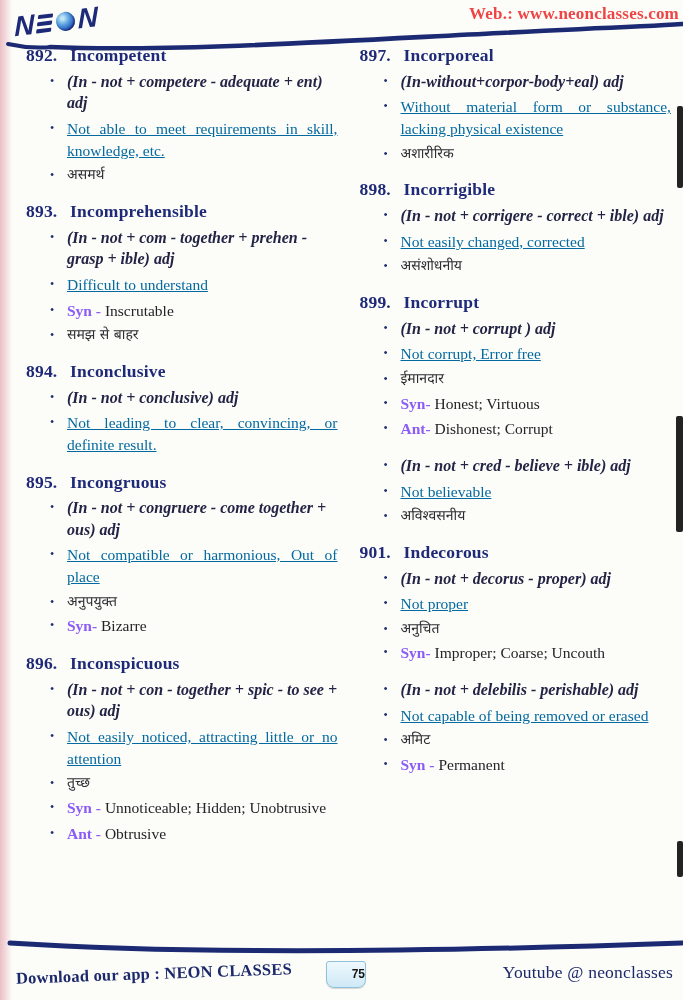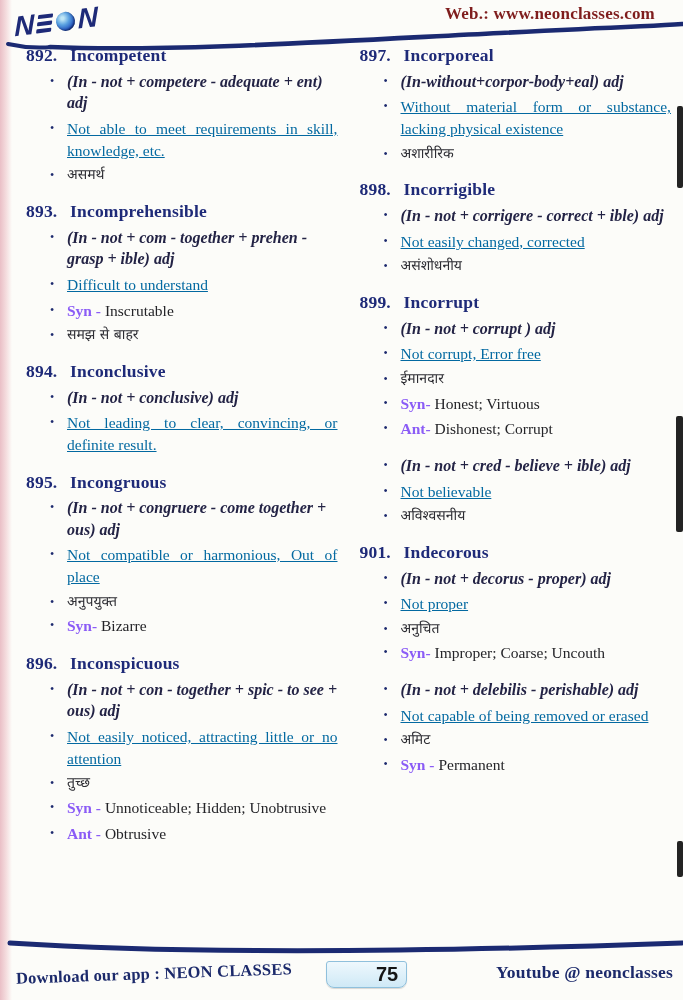--- a/index.html
+++ b/index.html
@@ -30,22 +30,22 @@
   }
   .logo .ltr{display:inline-block;transform:skewX(-6deg);}
   .e-bars{display:flex;flex-direction:column;gap:3px;transform:skewX(-14deg);margin:0 1px;}
   .e-bars i{display:block;width:15px;height:4px;background:#1e2a78;border-radius:1px;}
   .globe{
     width:19px;height:19px;border-radius:50%;margin:0 1px;
     background:radial-gradient(circle at 36% 32%,#bfe6f5 8%,#59a0e0 38%,#2657c0 68%,#132e86 95%);
     box-shadow:inset -1px -1px 2px rgba(0,0,20,.5);
   }
   .web-text{
-    position:absolute;right:28px;top:4px;
-    font-weight:bold;font-size:17px;color:#7f1d1d;letter-spacing:.2px;
+    position:absolute;right:4px;top:4px;
+    font-weight:bold;font-size:17px;color:#ef4444;letter-spacing:.2px;
   }
   .swoosh-top,.swoosh-bottom{position:absolute;left:0;width:683px;z-index:1;}
   .swoosh-top{top:0;}
   .swoosh-bottom{bottom:0;}
 
   
   .content{
     position:absolute;top:44px;left:26px;right:12px;bottom:62px;
     display:flex;gap:22px;z-index:2;
   }
@@ -70,28 +70,27 @@
   
   .footer{position:absolute;left:0;right:0;bottom:8px;height:34px;z-index:2;}
   .footer-left{
     position:absolute;left:16px;top:6px;transform:rotate(-2deg);
     font-weight:bold;font-size:16.5px;color:#1c2a6b;letter-spacing:.2px;
   }
   .page-badge{
     position:absolute;left:326px;top:3px;width:38px;height:25px;
     background:linear-gradient(180deg,#eef8fd 0%,#cfe9f6 100%);
     border:1.5px solid #8fc0dc;border-radius:3px 3px 8px 8px;
-    text-align:center;font-weight:bold;font-size:20px;color:#151515;
+    text-align:right;font-weight:bold;font-size:12px;color:#151515;
     line-height:24px;box-shadow:0 1px 1px rgba(0,0,0,.15);
     font-family:"Liberation Sans",sans-serif;
-    padding-left:41px;
   }
   .footer-right{
     position:absolute;right:10px;top:4px;
-    font-weight:bold;font-size:17.5px;color:#1c2a6b;letter-spacing:.2px;
+    font-weight:normal;font-size:17.5px;color:#1c2a6b;letter-spacing:.2px;
   }
 </style>
 </head>
 <body>
 
 <div class="edge-pink"></div>
 <div class="artifact a1"></div>
 <div class="artifact a2"></div>
 <div class="artifact a3"></div>
 

